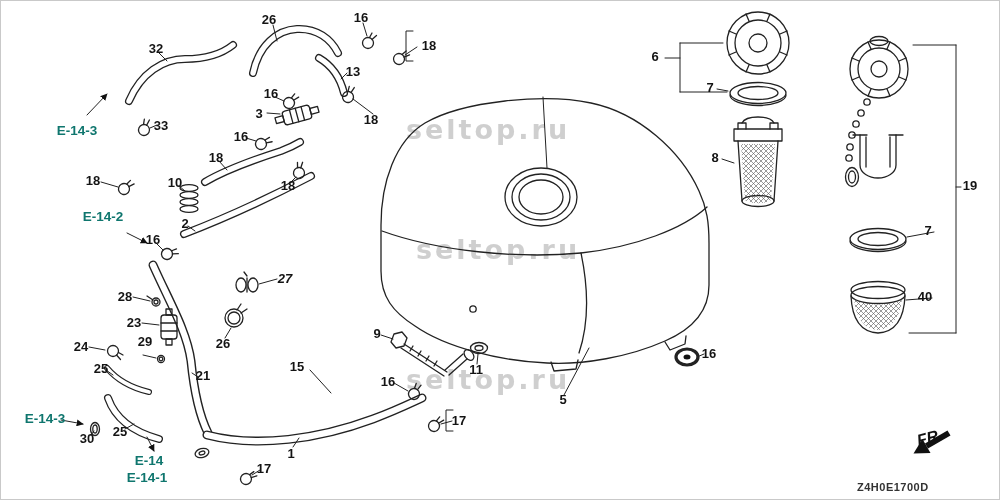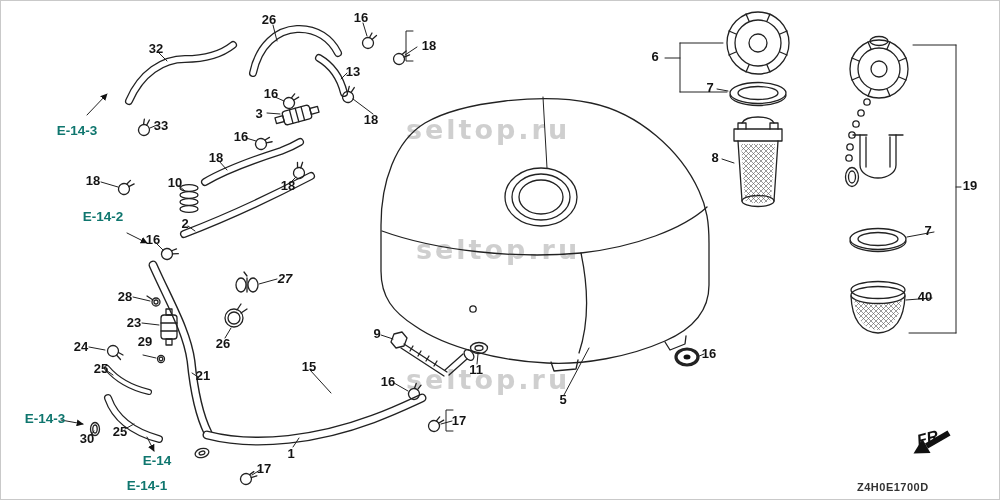--- a/index.html
+++ b/index.html
@@ -269,40 +269,40 @@
       <div class="plabel" style="left: 184px; top: 222px;">2</div>
       <div class="plabel" style="left: 152px; top: 238px;">16</div>
       <div class="plabel" style="left: 284px; top: 277px; font-style: italic;">27</div>
       <div class="plabel" style="left: 124px; top: 295px;">28</div>
       <div class="plabel" style="left: 133px; top: 321px;">23</div>
       <div class="plabel" style="left: 80px; top: 345px;">24</div>
       <div class="plabel" style="left: 222px; top: 342px;">26</div>
       <div class="plabel" style="left: 135px; top: 340px; margin-left: 9px;">29</div>
       <div class="plabel" style="left: 100px; top: 367px;">25</div>
       <div class="plabel" style="left: 202px; top: 374px;">21</div>
-      <div class="plabel" style="left: 308px; top: 365px;">15</div>
+      <div class="plabel" style="left: 296px; top: 365px;">15</div>
       <div class="plabel" style="left: 376px; top: 332px;">9</div>
       <div class="plabel" style="left: 387px; top: 380px;">16</div>
       <div class="plabel" style="left: 475px; top: 368px;">11</div>
       <div class="plabel" style="left: 708px; top: 352px;">16</div>
       <div class="plabel" style="left: 562px; top: 398px;">5</div>
       <div class="plabel" style="left: 86px; top: 437px;">30</div>
       <div class="plabel" style="left: 119px; top: 430px;">25</div>
       <div class="plabel" style="left: 290px; top: 452px;">1</div>
       <div class="plabel" style="left: 458px; top: 419px;">17</div>
       <div class="plabel" style="left: 263px; top: 467px;">17</div>
       <div class="plabel" style="left: 654px; top: 55px;">6</div>
       <div class="plabel" style="left: 709px; top: 86px;">7</div>
       <div class="plabel" style="left: 714px; top: 156px;">8</div>
       <div class="plabel" style="left: 969px; top: 184px;">19</div>
       <div class="plabel" style="left: 927px; top: 229px;">7</div>
       <div class="plabel" style="left: 924px; top: 295px;">40</div>
       <div class="rlabel" style="left: 76px; top: 129px;">E-14-3</div>
       <div class="rlabel" style="left: 102px; top: 215px;">E-14-2</div>
       <div class="rlabel" style="left: 44px; top: 417px;">E-14-3</div>
-      <div class="rlabel" style="left: 156px; top: 459px;">E-14</div>
-      <div class="rlabel" style="left: 146px; top: 476px; margin-top: 8px;">E-14-1</div>
+      <div class="rlabel" style="left: 148px; top: 459px;">E-14</div>
+      <div class="rlabel" style="left: 146px; top: 476px;">E-14-1</div>
     </div>
 
   <div class="fr">FR.</div>
   <div class="code">Z4H0E1700D</div>
 
 </div>
 
 </body></html>

